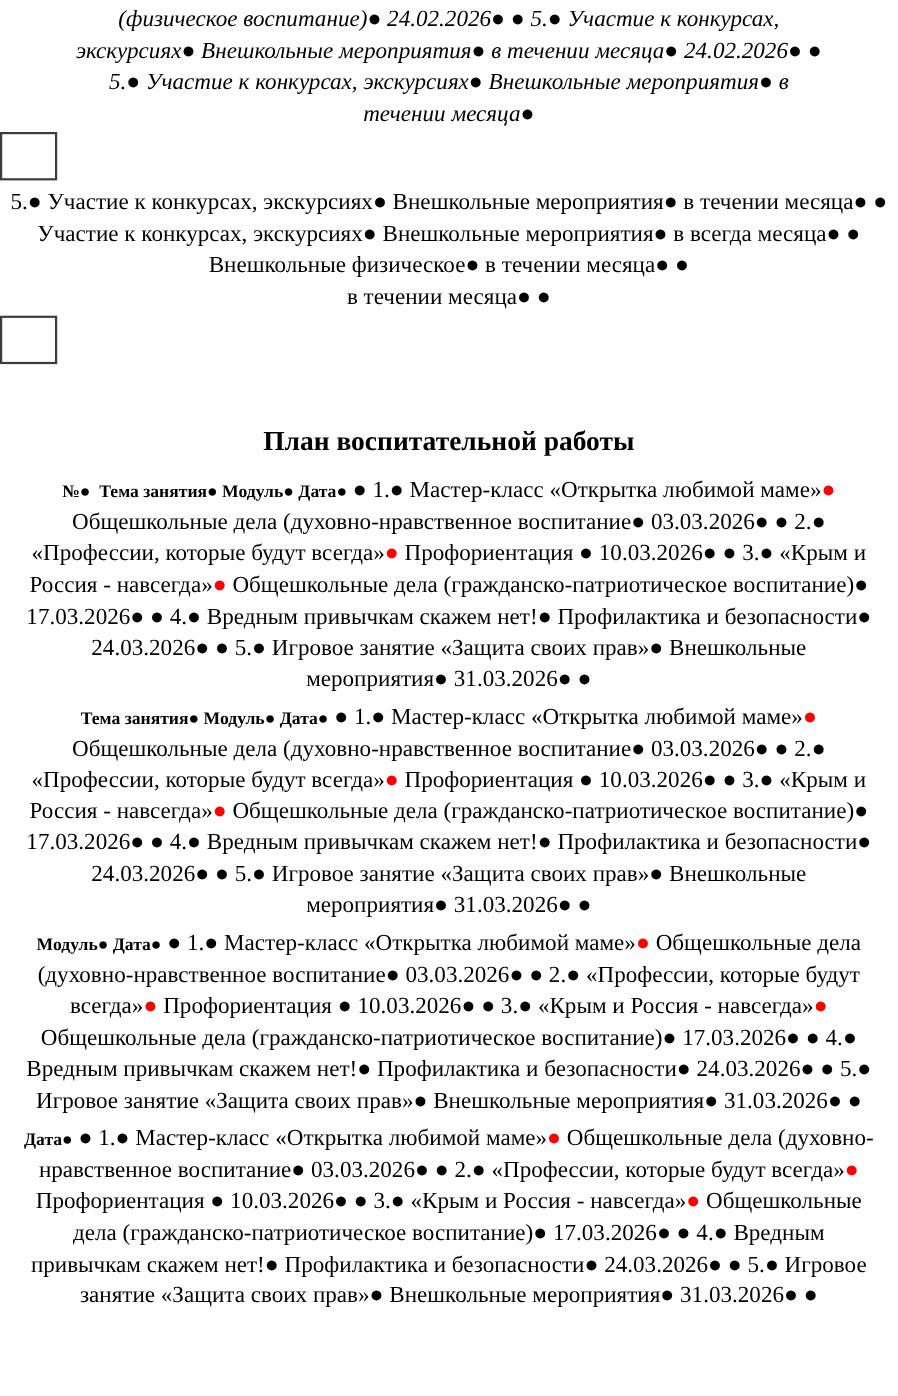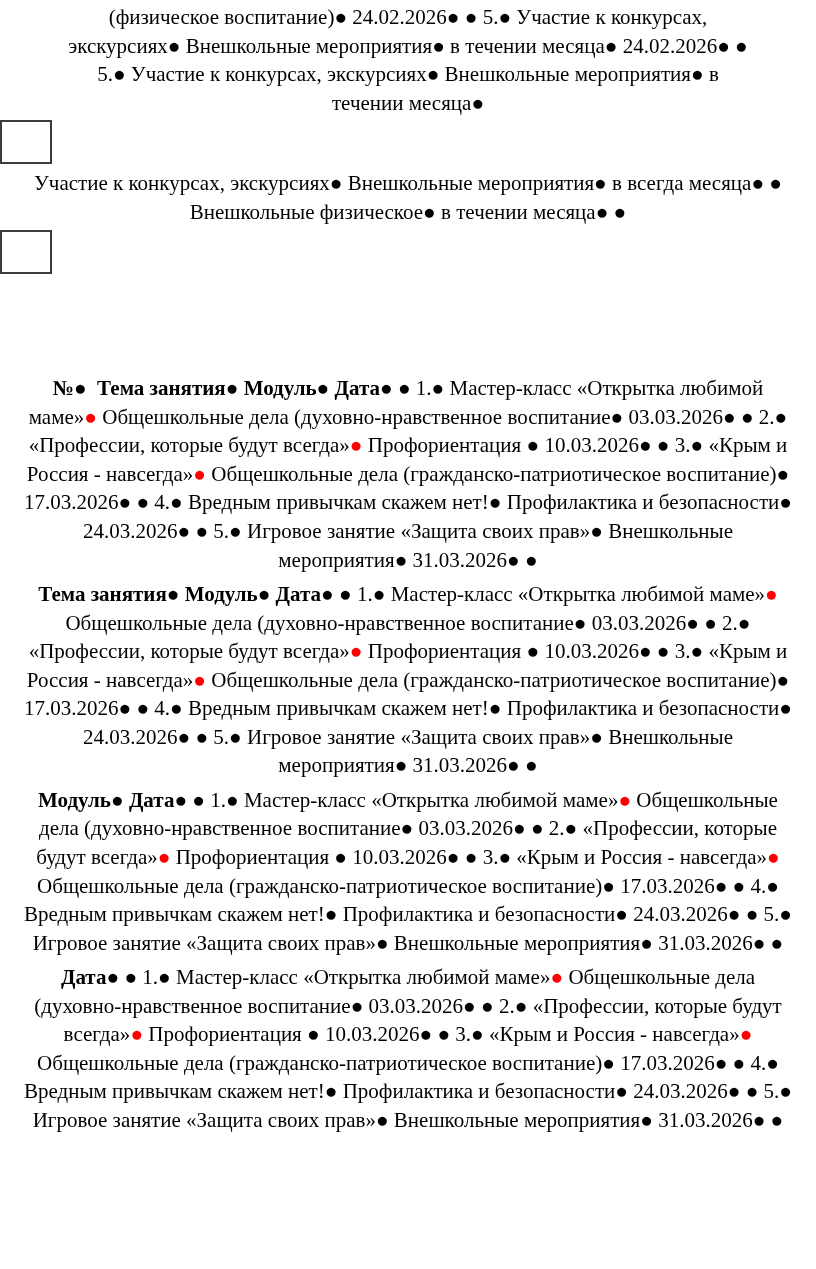--- a/index.html
+++ b/index.html
@@ -7,21 +7,21 @@
     width: 816px; height: 1269px;
     overflow: hidden;
     background: #ffffff;
     color: #000000;
     font-family: "Liberation Serif", "DejaVu Serif", serif;
     font-size: 21px;
     line-height: 1.36;
     text-align: center;
   }
   p { margin: 0; }
-  .p1 { max-width: 690px; margin: 3px auto 0 auto; }
+  .p1 { max-width: 690px; margin: 3px auto 0 auto; font-style: italic; }
   .top-par { margin: 0 2px; }
   .cell-box {
     width: 48px; height: 40px;
     border: 2px solid #3c3c3c;
     background: #ffffff;
     margin: 3px 0 5px 0;
   }
   .cell-box.second { margin: 4px 0 0 0; }
   .doc-title {
     font-weight: bold;
@@ -29,41 +29,43 @@
     line-height: 1.2;
     margin: 56px 0 0 0;
   }
   .plan-par {
     max-width: 782px;
     margin: 0 auto 6px auto;
   }
   .plan-par.first { margin-top: 14px; }
   .bold-prefix {
     font-weight: bold;
-    font-size: 21px;
+    font-size: 16px;
     line-height: 1.2;
   }
   .r { color: var(--red, #ff0000); }
 </style>
 </head>
 <body>
 
 <div>
 
   <p class="p1">(физическое воспитание)● 24.02.2026● ● 5.● Участие к конкурсах, экскурсиях● Внешкольные мероприятия● в течении месяца● 24.02.2026● ● 5.● Участие к конкурсах, экскурсиях● Внешкольные мероприятия● в течении месяца●</p>
 
   <div class="cell-box"></div>
 
+  <p class="top-par">5.● Участие к конкурсах, экскурсиях● Внешкольные мероприятия● в течении месяца● ●</p>
   <p class="top-par">Участие к конкурсах, экскурсиях● Внешкольные мероприятия● в всегда месяца● ●</p>
   <p class="top-par">Внешкольные физическое● в течении месяца● ●</p>
+  <p class="top-par">в течении месяца● ●</p>
 
   <div class="cell-box second"></div>
 
   <div class="doc-title">
-    <br>
+    <span>План воспитательной работы</span><br>
   </div>
 
   <p class="plan-par first"><span class="bold-prefix">№●&nbsp; Тема занятия● Модуль● Дата●</span><span><span> ● 1.● Мастер-класс «Открытка любимой маме»</span><span class="r">●</span><span> Общешкольные дела (духовно-нравственное воспитание● 03.03.2026● ● 2.● «Профессии, которые будут всегда»</span><span class="r">●</span><span> Профориентация ● 10.03.2026● ● 3.● «Крым и Россия - навсегда»</span><span class="r">●</span><span> Общешкольные дела (гражданско-патриотическое воспитание)● 17.03.2026● ● 4.● Вредным привычкам скажем нет!● Профилактика и безопасности● 24.03.2026● ● 5.● Игровое занятие «Защита своих прав»● Внешкольные мероприятия● 31.03.2026● ●</span></span></p>
 
   <p class="plan-par"><span class="bold-prefix">Тема занятия● Модуль● Дата●</span><span><span> ● 1.● Мастер-класс «Открытка любимой маме»</span><span class="r">●</span><span> Общешкольные дела (духовно-нравственное воспитание● 03.03.2026● ● 2.● «Профессии, которые будут всегда»</span><span class="r">●</span><span> Профориентация ● 10.03.2026● ● 3.● «Крым и Россия - навсегда»</span><span class="r">●</span><span> Общешкольные дела (гражданско-патриотическое воспитание)● 17.03.2026● ● 4.● Вредным привычкам скажем нет!● Профилактика и безопасности● 24.03.2026● ● 5.● Игровое занятие «Защита своих прав»● Внешкольные мероприятия● 31.03.2026● ●</span></span></p>
 
   <p class="plan-par"><span class="bold-prefix">Модуль● Дата●</span><span><span> ● 1.● Мастер-класс «Открытка любимой маме»</span><span class="r">●</span><span> Общешкольные дела (духовно-нравственное воспитание● 03.03.2026● ● 2.● «Профессии, которые будут всегда»</span><span class="r">●</span><span> Профориентация ● 10.03.2026● ● 3.● «Крым и Россия - навсегда»</span><span class="r">●</span><span> Общешкольные дела (гражданско-патриотическое воспитание)● 17.03.2026● ● 4.● Вредным привычкам скажем нет!● Профилактика и безопасности● 24.03.2026● ● 5.● Игровое занятие «Защита своих прав»● Внешкольные мероприятия● 31.03.2026● ●</span></span></p>
 
   <p class="plan-par"><span class="bold-prefix">Дата●</span><span><span> ● 1.● Мастер-класс «Открытка любимой маме»</span><span class="r">●</span><span> Общешкольные дела (духовно-нравственное воспитание● 03.03.2026● ● 2.● «Профессии, которые будут всегда»</span><span class="r">●</span><span> Профориентация ● 10.03.2026● ● 3.● «Крым и Россия - навсегда»</span><span class="r">●</span><span> Общешкольные дела (гражданско-патриотическое воспитание)● 17.03.2026● ● 4.● Вредным привычкам скажем нет!● Профилактика и безопасности● 24.03.2026● ● 5.● Игровое занятие «Защита своих прав»● Внешкольные мероприятия● 31.03.2026● ●</span></span></p>
 

